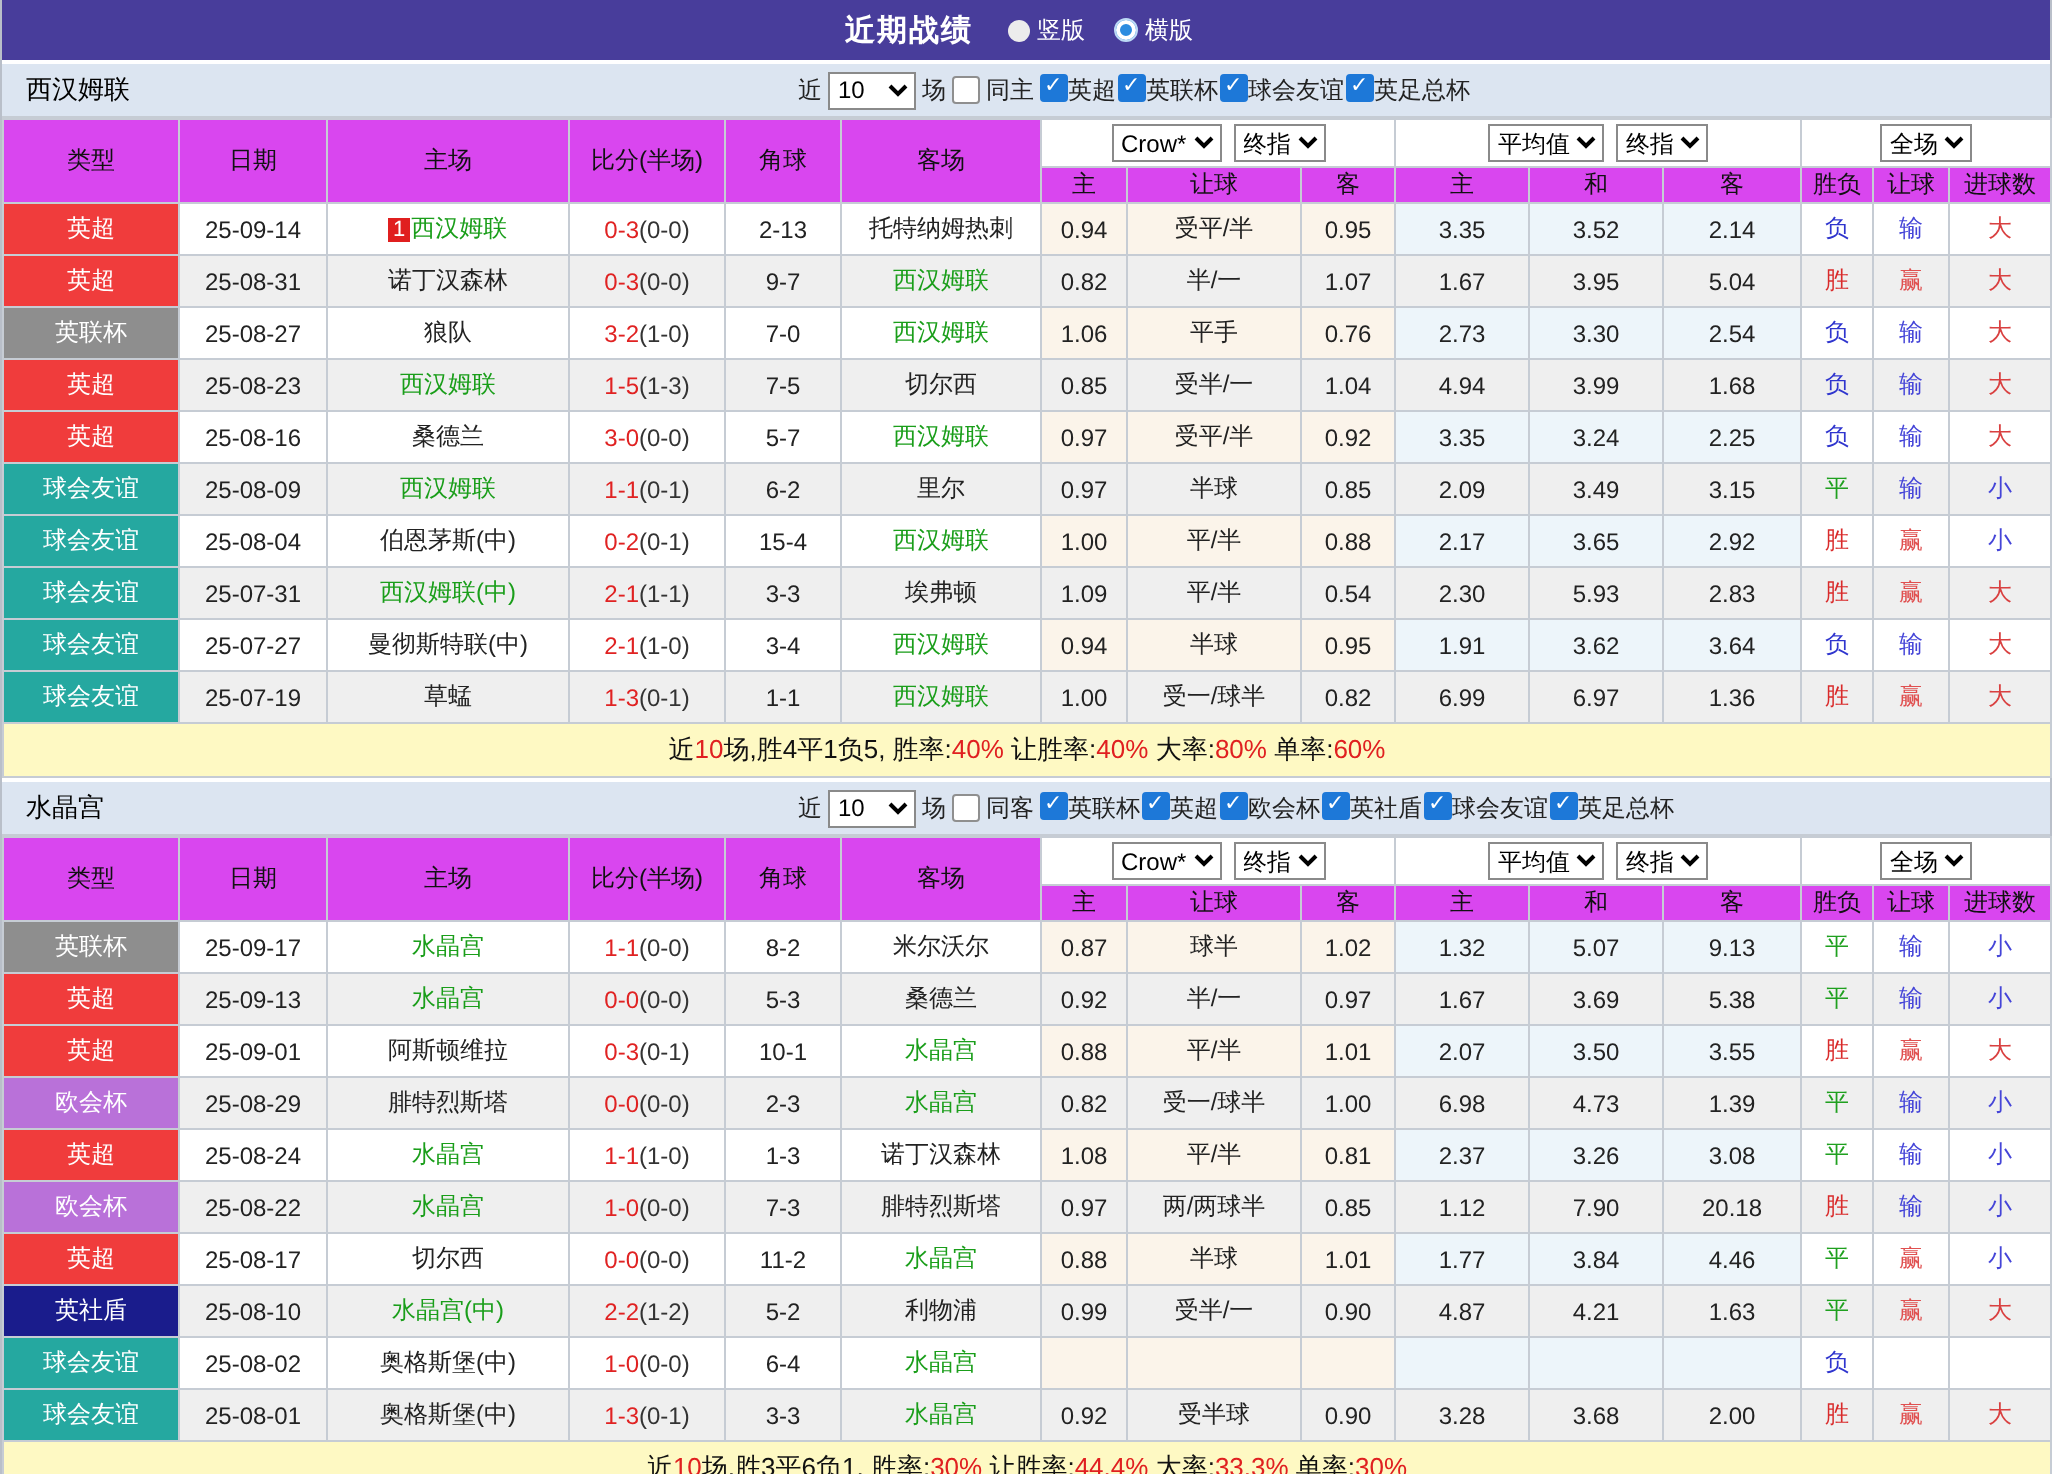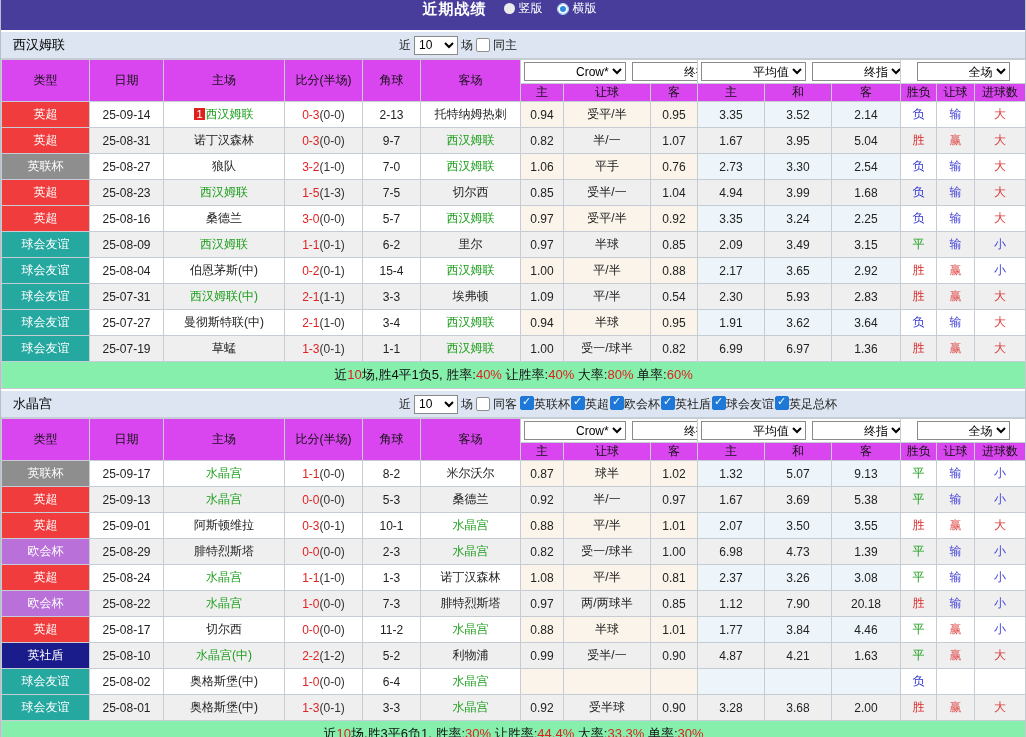--- a/index.html
+++ b/index.html
@@ -1,19 +1,19 @@
 <!DOCTYPE html>
 <html><head>
 <meta charset="utf-8">
 <style>
   html,body{margin:0;padding:0;background:#fff;}
   body{font-family:"Liberation Sans","DejaVu Sans",sans-serif;font-size:12px;color:#222;}
   .page{width:1024px;margin:0;border-left:1px solid #b9bfc9;border-right:1px solid #b9bfc9;border-bottom:1px solid #b9bfc9;}
   
-  .title-bar{height:30px;background:#483d9b;display:flex;align-items:flex-start;justify-content:center;color:#fff;}
+  .title-bar{height:30px;background:#483d9b;display:flex;align-items:center;justify-content:center;color:#fff;}
   .title-text{font-weight:bold;font-size:15px;margin-right:10px;letter-spacing:1px;}
   .radio-opt{display:inline-flex;align-items:center;margin:0 7px;cursor:pointer;font-size:12px;}
   .radio{width:11px;height:11px;border-radius:50%;background:#ececec;display:inline-block;margin-right:4px;}
   .radio.checked{background:#2b8ce0;box-shadow:inset 0 0 0 2px #fff;border:1px solid #bcd9f5;width:10px;height:10px;}
   
   .section{border-top:2px solid #fff;}
   .team-row{height:26px;background:#dce5f1;position:relative;display:flex;align-items:center;border-bottom:1px solid #c6ccd4;}
   .team-name{margin-left:12px;font-size:13px;color:#000;}
   .filters{position:absolute;left:398px;top:0;height:26px;display:flex;align-items:center;white-space:nowrap;}
   .filters > *{margin-right:3px;}
@@ -30,23 +30,23 @@
   thead tr.hdr-sub th{height:16px;font-size:12px;}
   tbody td{height:25px;}
   tbody tr:nth-child(even) td{background:#efefef;}
   tbody td.tw{background:#fbf4ea;}
   tbody td.tc{background:#edf5fa;}
   td.c-type{color:#fff;}
   .rank{background:#e01f1f;color:#fff;padding:0 2px;margin-right:1px;font-size:11px;}
   .focus{color:#1a9e1a;}
   .sc{color:#e02222;}
   .ht{color:#333;}
-  tfoot td{height:26px;background:#86efac;font-size:13px;color:#111;}
+  tfoot td{height:26px;background:#fef9c3;font-size:13px;color:#111;}
   .red{color:#e02020;}
-  .sel-cell select{margin:0 3px;padding-left:47px;}
+  .sel-cell select{margin:0 3px;}
 </style>
 </head>
 <body>
 
 <div class="page">
 
   <div class="title-bar">
     <span class="title-text">近期战绩</span>
     <span class="radio-opt">
       <span class="radio"></span>
@@ -60,20 +60,21 @@
 
   <div class="section">
     <div class="team-row">
       <span class="team-name">西汉姆联</span>
       <span class="filters">
         <span>近</span>
         <select style="width:44px"><option>10</option></select>
         <span>场</span>
         <span class="cb"></span>
         <span>同主</span>
+        <span><span class="cb checked"></span><span class="cb-label">英超</span><span class="cb checked"></span><span class="cb-label">英联杯</span><span class="cb checked"></span><span class="cb-label">球会友谊</span><span class="cb checked"></span><span class="cb-label">英足总杯</span></span>
       </span>
     </div>
     <table>
       <colgroup>
         <col style="width:88px">
           <col style="width:74px">
           <col style="width:121px">
           <col style="width:78px">
           <col style="width:58px">
           <col style="width:100px">

